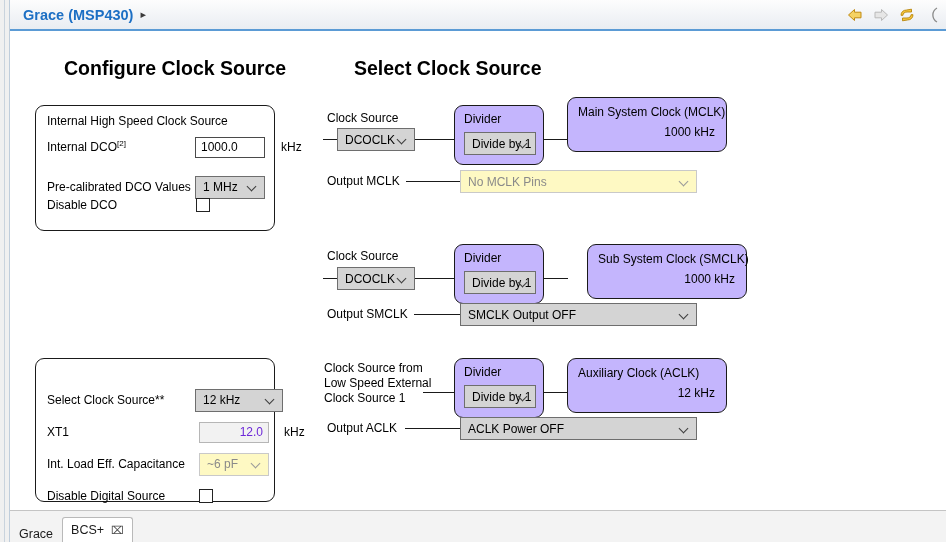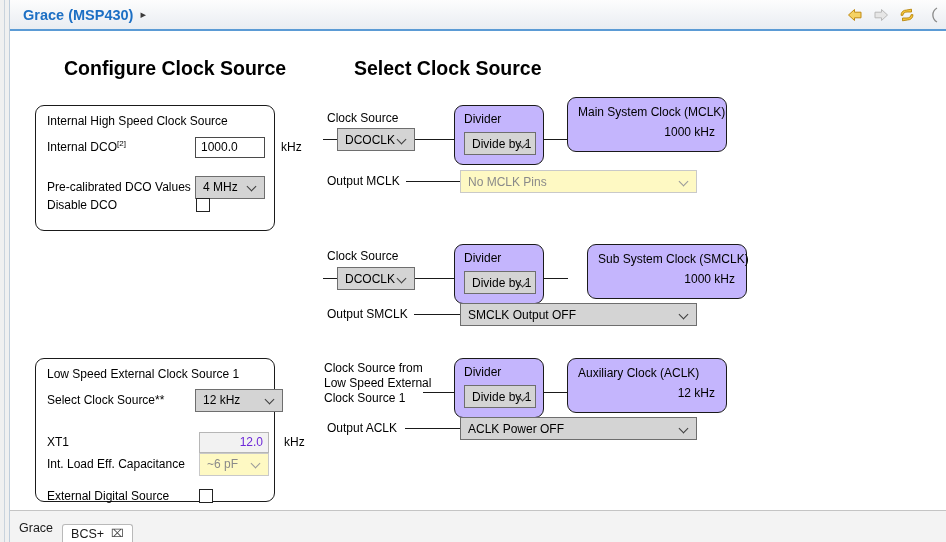--- a/index.html
+++ b/index.html
@@ -307,58 +307,57 @@
 
       <div class="gb-row" style="top:30px;">
         <span class="gb-label"><span>Internal DCO</span><sup class="fn">[2]</sup></span>
         <span class="textbox" style="position:absolute; left:148px; width:70px; text-align:left;">1000.0</span>
         <span class="unit" style="position:absolute; left:226px;">kHz</span>
       </div>
 
       <div class="gb-row" style="top:59px;margin-top:11px;">
         <span class="gb-label">Pre-calibrated DCO Values</span>
         <span class="combo" style="position:absolute; left:148px; width:70px;">
-          <span>4 MHz</span>
+          <span>1 MHz</span>
           <span class="chev"></span>
         </span>
       </div>
 
       <div class="gb-row" style="top:88px;">
         <span class="gb-label">Disable DCO</span>
         <span class="checkbox" style="position:absolute; left:149px;"></span>
       </div>
     </div>
 
     <div class="groupbox" style="left:24px; top:325px; width:240px; height:144px;">
-      <div class="gb-title">Low Speed External Clock Source 1</div>
 
       <div class="gb-row" style="top:30px;">
         <span class="gb-label">Select Clock Source**</span>
         <span class="combo" style="position:absolute; left:148px; width:88px;">
           <span>12 kHz</span>
           <span class="chev"></span>
         </span>
       </div>
 
-      <div class="gb-row" style="top:72px;">
+      <div class="gb-row" style="top:62px;">
         <span class="gb-label">XT1</span>
         <span class="textbox disabled" style="position:absolute; left:152px; width:70px;">12.0</span>
         <span class="unit" style="position:absolute; left:229px;">kHz</span>
       </div>
 
       <div class="gb-row" style="top:94px;">
         <span class="gb-label">Int. Load Eff. Capacitance</span>
         <span class="combo disabled flat" style="position:absolute; left:152px; width:70px;">
           <span>~6 pF</span>
           <span class="chev"></span>
         </span>
       </div>
 
       <div class="gb-row" style="top:126px;">
-        <span class="gb-label">External Digital Source</span>
+        <span class="gb-label">Disable Digital Source</span>
         <span class="checkbox" style="position:absolute; left:152px;"></span>
       </div>
     </div>
 
     <div class="section-title" style="left:317px; top:24px;">Select Clock Source</div>
 
     <div>
       <div class="flow-label" style="left:316px; top:78px;">Clock Source</div>
       <div class="wire" style="left:312px; top:106px; width:14px;"></div>
       <span class="combo" style="position:absolute; left:326px; top:95px; width:78px;">
@@ -452,27 +451,27 @@
     </div>
 
   </div>
 
   <div style="position:absolute; left:10px; right:0; bottom:0; height:32px;
               background:#f3f3f3; border-top:1px solid #c4c4c4; box-sizing:border-box;">
     <div style="position:absolute; left:0; right:0; top:9px; height:23px;
                 border-bottom:1px solid #b9b9b9; box-sizing:border-box;
                 display:flex; align-items:flex-end;">
 
-      <div style="display:flex; align-items:flex-start; height:22px; padding:0 8px;
+      <div style="display:flex; align-items:flex-end; height:22px; padding:0 8px;
                   font-size:12.5px; color:#1a1a1a; background:#f3f3f3;
                   border:1px solid transparent; box-sizing:border-box;">
         <span>Grace</span>
       </div>
 
-      <div style="display:flex; align-items:center; gap:7px; height:19px; padding:0 8px;
+      <div style="display:flex; align-items:center; gap:7px; height:26px; padding:0 8px;
                   font-size:12.5px; color:#1a1a1a; background:#ffffff;
                   border:1px solid #b9b9b9; border-bottom:1px solid #ffffff;
                   border-radius:3px 3px 0 0; box-sizing:border-box; position:relative; top:1px;">
         <span>BCS+</span>
         <span style="font-size:11px; color:#4a4a4a; line-height:1;">⌧</span>
       </div>
     </div>
   </div>
 
 </div>

